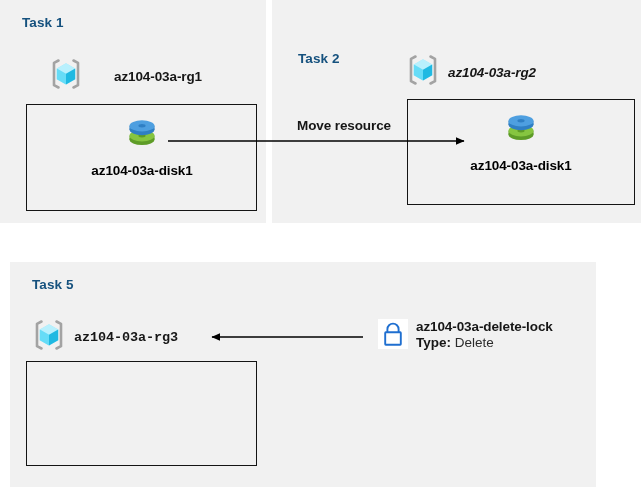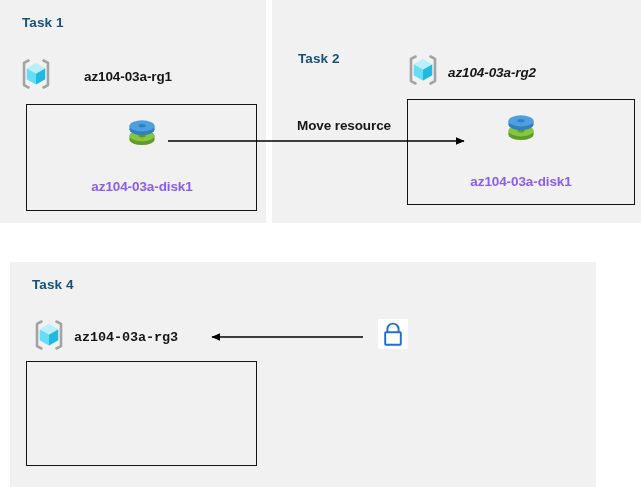--- a/index.html
+++ b/index.html
@@ -56,21 +56,21 @@
   #box-task3 { left: 26px;  top: 361px; width: 231px; height: 105px; }
 
   
   .rg-row {
     position: absolute;
     display: flex;
     align-items: center;
     gap: 8px;
     white-space: nowrap;
   }
-  #rg-row-1 { left: 19px;  top: 57px; gap: 31px; }
+  #rg-row-1 { left: 49px;  top: 57px; gap: 31px; }
   #rg-row-2 { left: 406px; top: 53px; font-style: italic; }
   #rg-row-3 { left: 32px;  top: 318px; font-family: Liberation Mono, monospace; }
 
   .rg-label {
     font-size: 13.5px;
     font-weight: bold;
     color: #161616;
     letter-spacing: -0.1px;
   }
 
@@ -80,24 +80,24 @@
     display: flex;
     flex-direction: column;
     align-items: center;
     white-space: nowrap;
   }
   #disk-group-1 { left: 77px;  top: 114px; width: 130px; }
   #disk-group-2 { left: 456px; top: 109px; width: 130px; }
   #disk-group-3 { left: 77px;  top: 371px; width: 130px; }
 
   .disk-label {
-    margin-top: 21px;
-    font-size: 13.5px;
-    font-weight: bold;
-    color: #8b5cf6;
+    margin-top: 5px;
+    font-size: 13.5px;
+    font-weight: bold;
+    color: #000000;
     letter-spacing: -0.1px;
   }
 
   
   .arrow-svg {
     position: absolute;
     overflow: visible;
   }
   #arrow-move  { left: 168px; top: 128px; }
   #arrow-lock  { left: 208px; top: 326px; }
@@ -224,21 +224,21 @@
   <svg class="arrow-svg" id="arrow-move" width="310" height="26">
     <defs>
       <marker id="arrowhead-right" markerWidth="9" markerHeight="8" refX="8.4" refY="4" orient="auto" markerUnits="userSpaceOnUse">
         <polygon points="0,0.2 9,4 0,7.8" fill="#000000"></polygon>
       </marker>
     </defs>
     <line x1="0" y1="13" x2="296" y2="13" stroke="#000000" stroke-width="1.4" marker-end="url(#arrowhead-right)"></line>
   </svg>
 
   <div class="panel" id="panel-task3"></div>
-  <div class="panel-title" id="title-task3">Task 4</div>
+  <div class="panel-title" id="title-task3">Task 5</div>
 
   <div class="rg-row" id="rg-row-3">
     <span class="rg-icon">
       <svg width="34" height="34" viewBox="0 0 34 34" aria-hidden="true">
         <path d="M9.5 3.5 L5.0 5.8 L5.0 28.2 L9.5 30.5" fill="none" stroke="#a3a3a3" stroke-width="2.6" stroke-linecap="round" stroke-linejoin="round"></path>
         <path d="M24.5 3.5 L29.0 5.8 L29.0 28.2 L24.5 30.5" fill="none" stroke="#a3a3a3" stroke-width="2.6" stroke-linecap="round" stroke-linejoin="round"></path>
         <polygon points="17,6.2 26.2,11.4 26.2,22.2 17,27.6 7.8,22.2 7.8,11.4" fill="#9fe8fb"></polygon>
         <polygon points="17,6.2 26.2,11.4 17,16.8 7.8,11.4" fill="#b8f0fd"></polygon>
         <polygon points="17,16.8 26.2,11.4 26.2,22.2 17,27.6" fill="#1fb9e2"></polygon>
         <polygon points="17,16.8 17,27.6 7.8,22.2 7.8,11.4" fill="#66dcf7"></polygon>
@@ -259,15 +259,22 @@
     <line x1="155" y1="11" x2="4" y2="11" stroke="#000000" stroke-width="1.4" marker-end="url(#arrowhead-left)"></line>
   </svg>
 
   <div id="lock-block">
     <span class="lock-icon-wrap">
       <svg width="24" height="26" viewBox="0 0 24 26" aria-hidden="true">
         <path d="M6.4 11.5 L6.4 8.2 A5.6 5.6 0 0 1 17.6 8.2 L17.6 11.5" fill="none" stroke="#1f6fd0" stroke-width="1.9"></path>
         <rect x="4.2" y="11.3" width="15.6" height="12.4" rx="0.6" fill="none" stroke="#1f6fd0" stroke-width="1.9"></rect>
       </svg>
     </span>
+    <span class="lock-text">
+      <div class="lock-name">az104-03a-delete-lock</div>
+      <div class="lock-type-line">
+        <span class="lock-type-key">Type:</span>
+        <span class="lock-type-val">Delete</span>
+      </div>
+    </span>
   </div>
 
 </div>
 
 </body></html>

